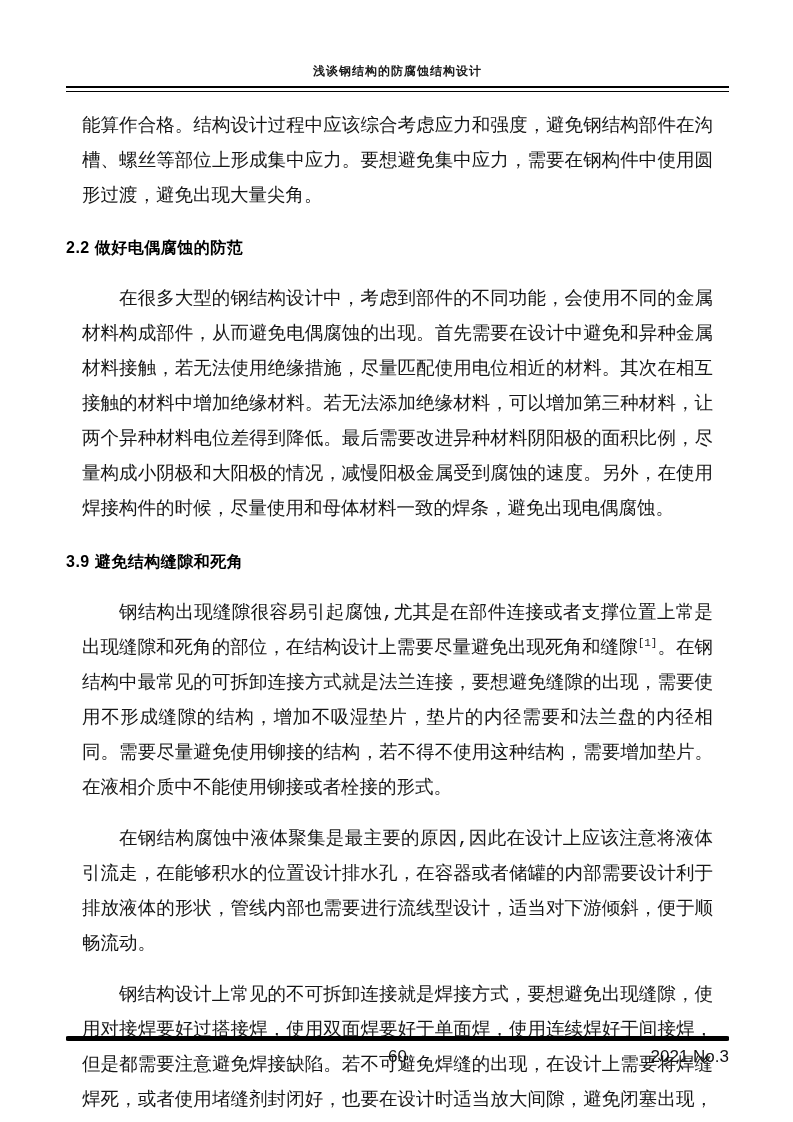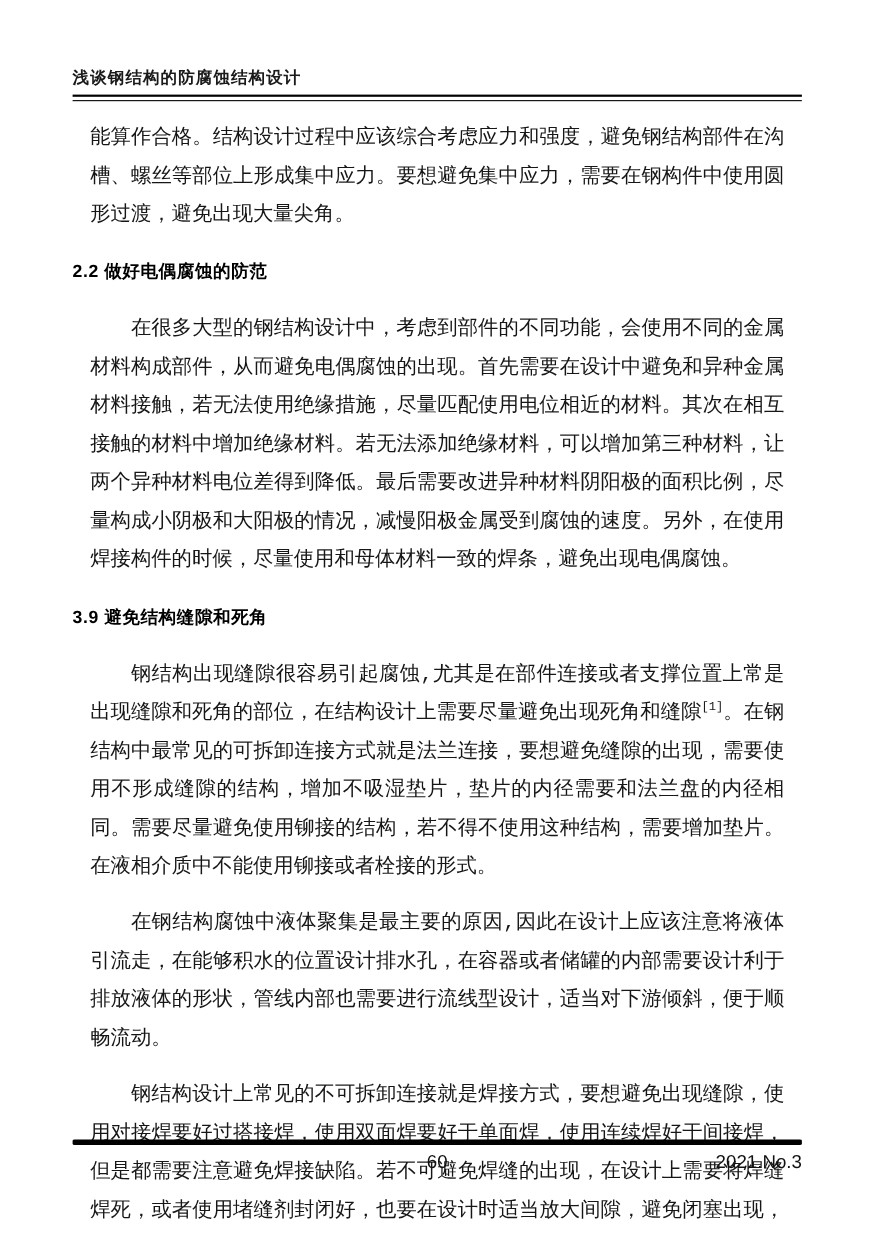--- a/index.html
+++ b/index.html
@@ -17,22 +17,22 @@
     color: #161616;
   }
   .inner {
     margin: 0 64px 0 66px; 
   }
   
   .header {
     padding-top: 60px;
   }
   .running-title {
-    text-align: left;
-    font-size: 15px;
+    text-align: center;
+    font-size: 12px;
     font-weight: 700;
     letter-spacing: 1px;
     line-height: 22px;
     color: #1a1a1a;
   }
   .header-rule {
     margin-top: 4px;
     height: 3px;
     border-top: 2.5px solid #000;
     border-bottom: 1.5px solid #000;

